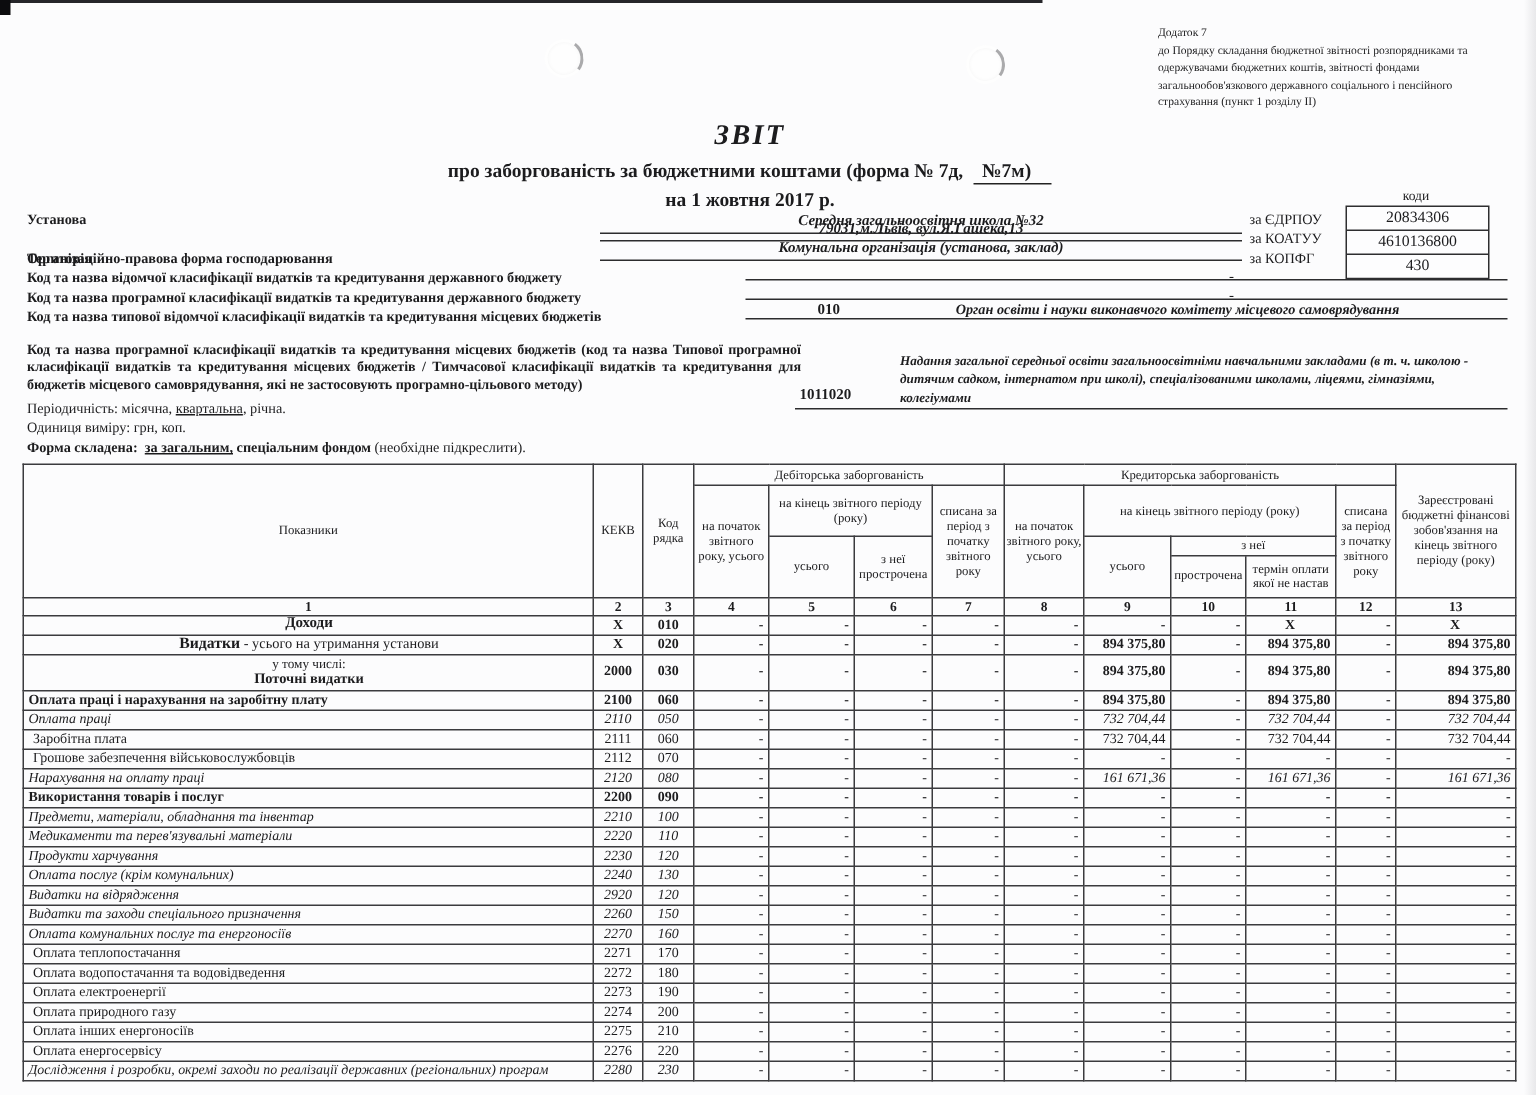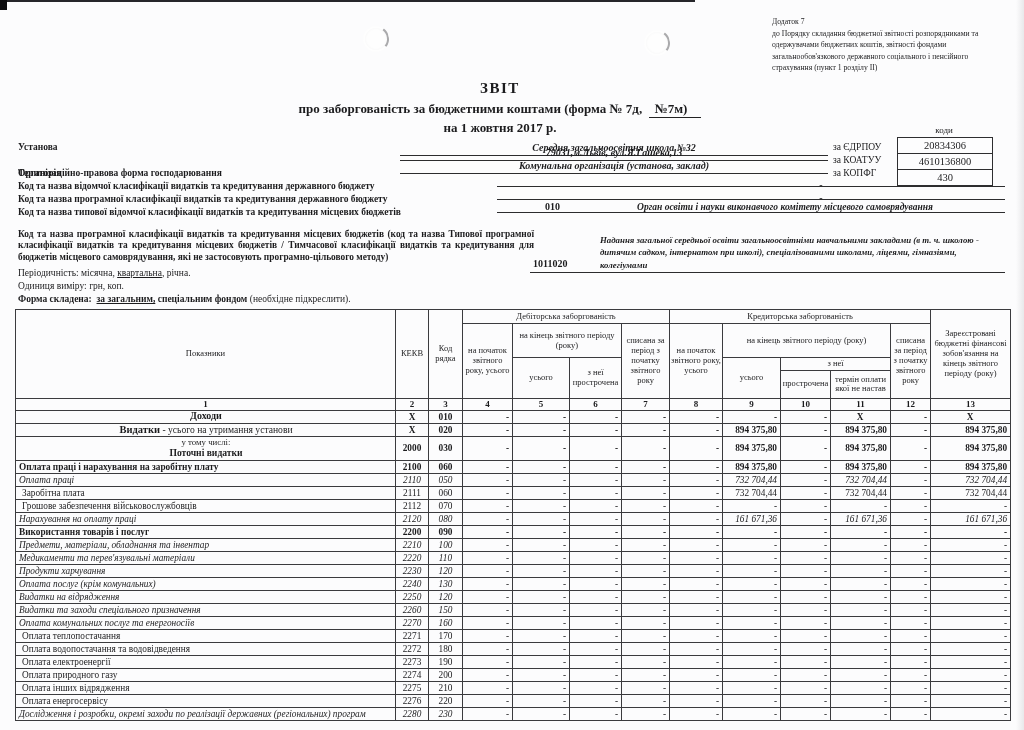--- a/index.html
+++ b/index.html
@@ -17,21 +17,21 @@
     border:2px solid transparent; border-right-color:#aaaaac; background:#fefefe;
     box-shadow:inset 0 0 3px rgba(0,0,0,0.04); transform:rotate(-8deg); }
   .hole1 { left:363px; top:26px; }
   .hole2 { left:644px; top:30px; }
 
   
   .annex { position:absolute; left:772px; top:16px; width:246px; font-size:7.7px; line-height:1.5; }
 
   
   .title { position:absolute; left:120px; top:80px; width:760px; text-align:center; font-weight:bold; }
-  .title .t1 { font-size:15px; letter-spacing:1.5px; }
+  .title .t1 { font-size:19px; letter-spacing:1.5px;font-style:italic; }
   .title .t2 { font-size:13px; margin-top:4px; }
   .title .t2 .ul { border-bottom:1.5px solid #222; padding:0 14px 1px 6px; }
   .title .t3 { font-size:13px; margin-top:3px; }
 
   
   .kody-label { position:absolute; left:897px; top:125px; width:94px; text-align:center; font-size:9px; }
   .codes-box { position:absolute; left:897px; top:137px; width:94px; border:1.5px solid #2e2e30; }
   .codes-box .cell { height:15px; line-height:15px; text-align:center; font-size:10.5px; border-bottom:1px solid #2e2e30; background:#fdfdfe; }
   .codes-box .cell:last-child { border-bottom:none; }
 
@@ -403,21 +403,21 @@
           <td class="c-val">-</td>
           <td class="c-val">-</td>
           <td class="c-val">-</td>
           <td class="c-val">-</td>
           <td class="c-val">-</td>
           <td class="c-val">-</td>
           <td class="c-val">-</td>
         </tr>
         <tr class="row-italic">
           <td class="c-label">Видатки на відрядження</td>
-          <td class="c-kekv">2250</td>
+          <td class="c-kekv">2920</td>
           <td class="c-code">120</td>
           <td class="c-val">-</td>
           <td class="c-val">-</td>
           <td class="c-val">-</td>
           <td class="c-val">-</td>
           <td class="c-val">-</td>
           <td class="c-val">-</td>
           <td class="c-val">-</td>
           <td class="c-val">-</td>
           <td class="c-val">-</td>
@@ -507,21 +507,21 @@
           <td class="c-val">-</td>
           <td class="c-val">-</td>
           <td class="c-val">-</td>
           <td class="c-val">-</td>
           <td class="c-val">-</td>
           <td class="c-val">-</td>
           <td class="c-val">-</td>
           <td class="c-val">-</td>
         </tr>
         <tr class="row-plain">
-          <td class="c-label">Оплата інших відрядження</td>
+          <td class="c-label">Оплата інших енергоносіїв</td>
           <td class="c-kekv">2275</td>
           <td class="c-code">210</td>
           <td class="c-val">-</td>
           <td class="c-val">-</td>
           <td class="c-val">-</td>
           <td class="c-val">-</td>
           <td class="c-val">-</td>
           <td class="c-val">-</td>
           <td class="c-val">-</td>
           <td class="c-val">-</td>

